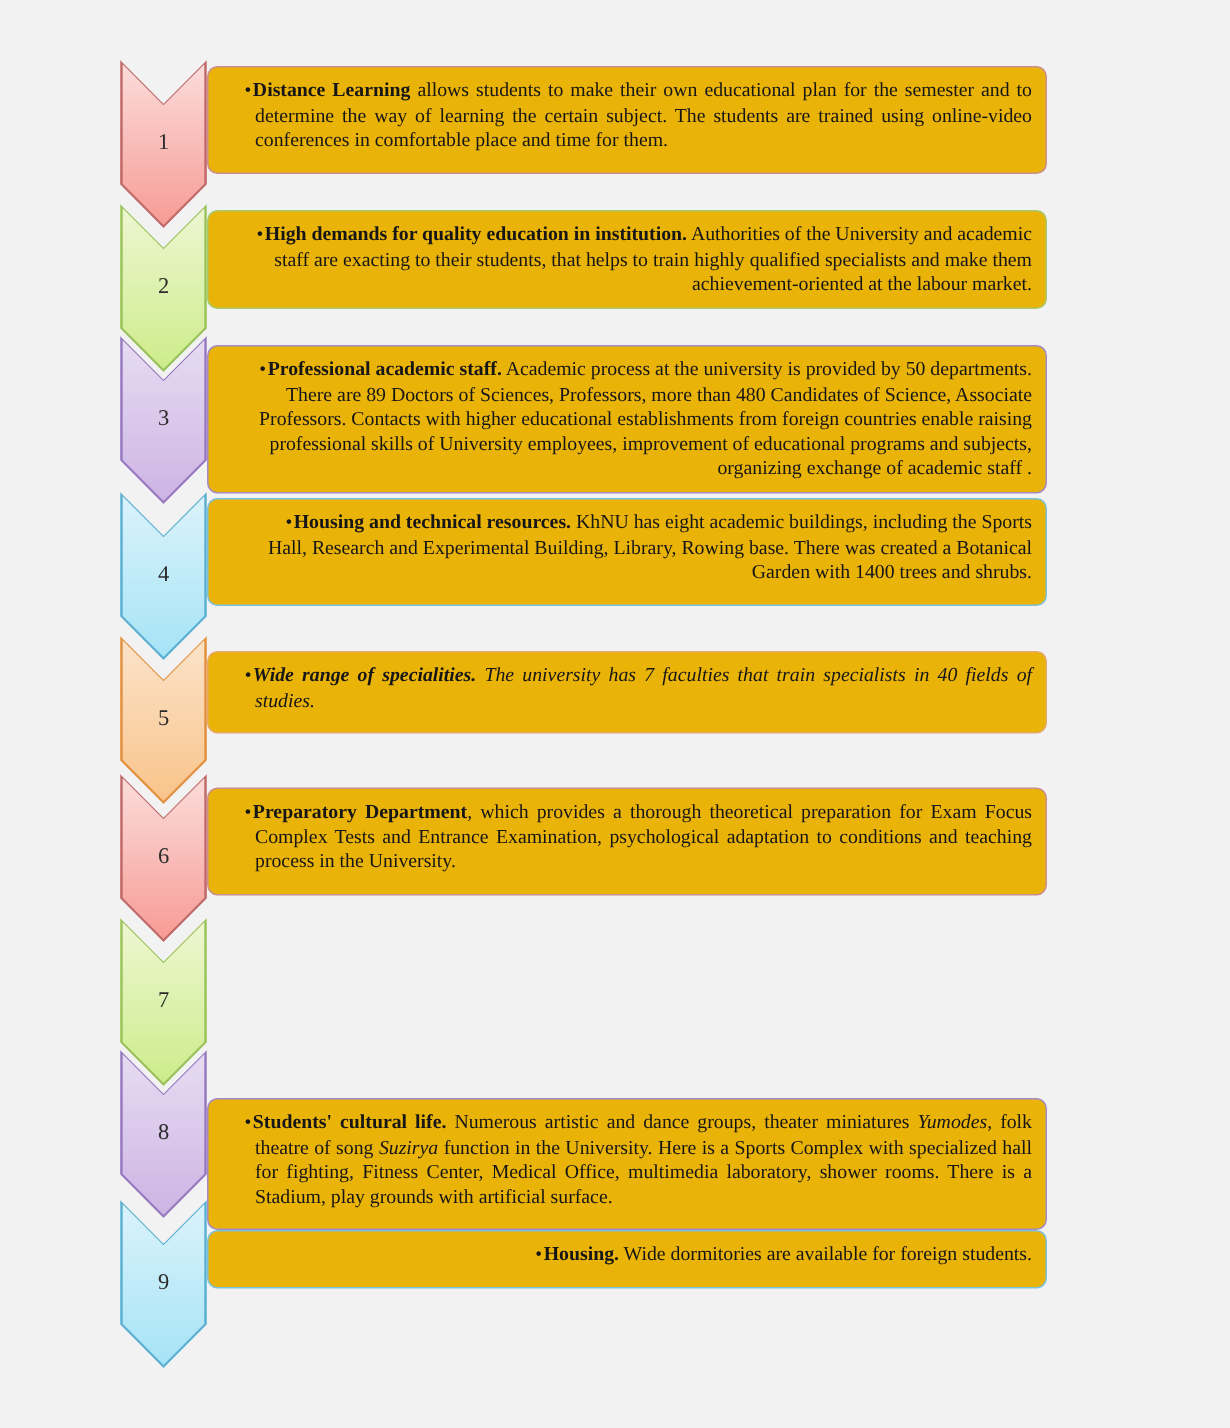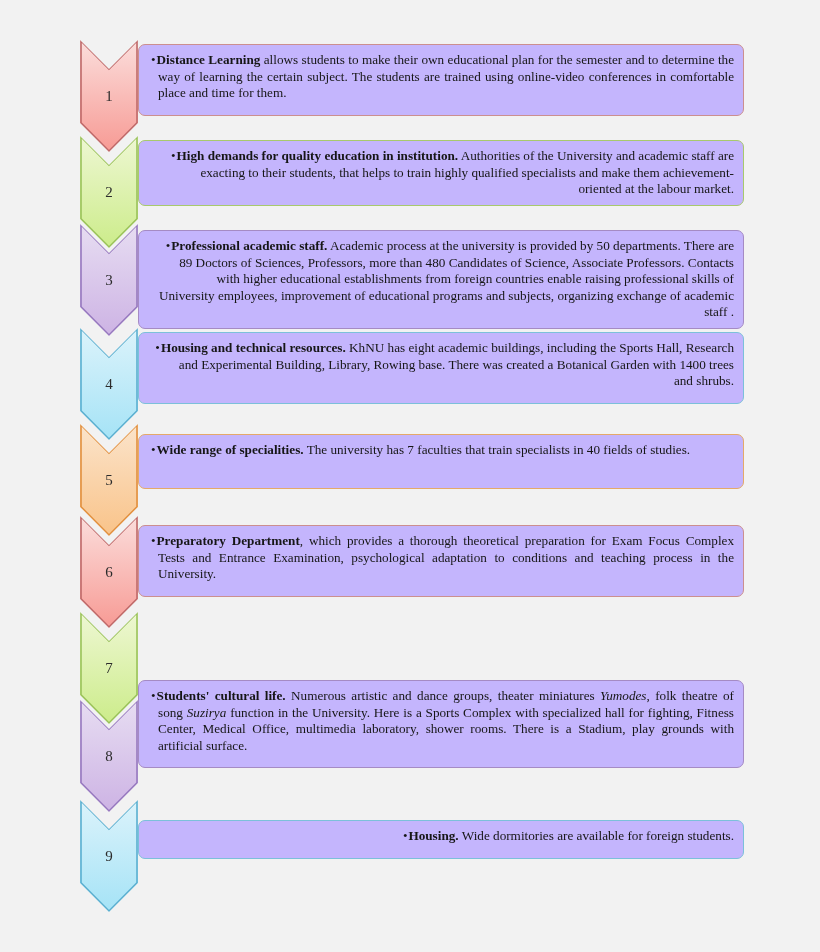--- a/index.html
+++ b/index.html
@@ -59,26 +59,26 @@
     color: #2b2b2b;
     line-height: 1;
     z-index: 3;
     pointer-events: none;
   }
 
   
   .textbox {
     position: absolute;
     left: 138px;
-    width: 606px;
+    width: 560px;
     box-sizing: border-box;
-    background: #c4b5fd;
+    background: #eab308;
     border: 1px solid #cc8f8f;
     border-radius: 7px;
-    padding: 7px 9px 7px 12px;
+    padding: 7px 9px 7px 24px;
     z-index: 1;
     box-shadow: 0 0 0 0 rgba(0,0,0,0);
   }
   .textbox p {
     margin: 0;
     font-family: "Liberation Serif", "DejaVu Serif", serif;
     font-size: 13.2px;
     line-height: 16.5px;
     color: #161616;
     text-align: justify;
@@ -153,21 +153,21 @@
     </div>
     <div class="chevron-wrap" style="top: 424px; height: 112px;">
       <div class="chevron">
         <div class="chevron-fill" style="background: linear-gradient(rgb(251, 228, 203) 0%, rgb(249, 195, 137) 100%);"></div>
         <svg class="chevron-outline" viewBox="0 0 58 112" preserveAspectRatio="none">
           <polygon points="1,1 29,29.1 57,1 57,82.9 29,111 1,82.9" fill="none" stroke="#e2903f" stroke-width="1.6"></polygon>
         </svg>
       </div>
       <div class="chevron-num">5</div>
     </div>
-    <div class="textbox" style="top: 434px; min-height: 55px; border-color: rgb(229, 169, 105);">
+    <div class="textbox" style="top: 434px; min-height: 55px; border-color: rgb(229, 169, 105); font-style: italic;">
       <p><span class="bullet">•</span><span class="lead">Wide range of specialities.</span><span> The university has 7 faculties that train specialists in 40 fields of studies.</span></p>
     </div>
     <div class="chevron-wrap" style="top: 516px; height: 112px;">
       <div class="chevron">
         <div class="chevron-fill" style="background: linear-gradient(rgb(251, 222, 220) 0%, rgb(247, 154, 148) 100%);"></div>
         <svg class="chevron-outline" viewBox="0 0 58 112" preserveAspectRatio="none">
           <polygon points="1,1 29,29.1 57,1 57,82.9 29,111 1,82.9" fill="none" stroke="#bf6a6a" stroke-width="1.6"></polygon>
         </svg>
       </div>
       <div class="chevron-num">6</div>
@@ -186,21 +186,21 @@
     </div>
     <div class="chevron-wrap" style="top: 700px; height: 112px;">
       <div class="chevron">
         <div class="chevron-fill" style="background: linear-gradient(rgb(231, 221, 242) 0%, rgb(205, 179, 228) 100%);"></div>
         <svg class="chevron-outline" viewBox="0 0 58 112" preserveAspectRatio="none">
           <polygon points="1,1 29,29.1 57,1 57,82.9 29,111 1,82.9" fill="none" stroke="#9779bf" stroke-width="1.6"></polygon>
         </svg>
       </div>
       <div class="chevron-num">8</div>
     </div>
-    <div class="textbox" style="top: 680px; min-height: 88px; border-color: rgb(165, 139, 196);">
+    <div class="textbox" style="top: 732px; min-height: 88px; border-color: rgb(165, 139, 196);">
       <p><span class="bullet">•</span><span class="lead">Students' cultural life.</span><span> Numerous artistic and dance groups, theater miniatures </span><span class="ital">Yumodes</span><span>, folk theatre of song </span><span class="ital">Suzirya</span><span> function in the University. Here is a Sports Complex with specialized hall for fighting, Fitness Center, Medical Office, multimedia laboratory, shower rooms. There is a Stadium, play grounds with artificial surface.</span></p>
     </div>
     <div class="chevron-wrap" style="top: 800px; height: 112px;">
       <div class="chevron">
         <div class="chevron-fill" style="background: linear-gradient(rgb(220, 243, 251) 0%, rgb(165, 227, 246) 100%);"></div>
         <svg class="chevron-outline" viewBox="0 0 58 112" preserveAspectRatio="none">
           <polygon points="1,1 29,29.1 57,1 57,82.9 29,111 1,82.9" fill="none" stroke="#5bafd0" stroke-width="1.6"></polygon>
         </svg>
       </div>
       <div class="chevron-num">9</div>

